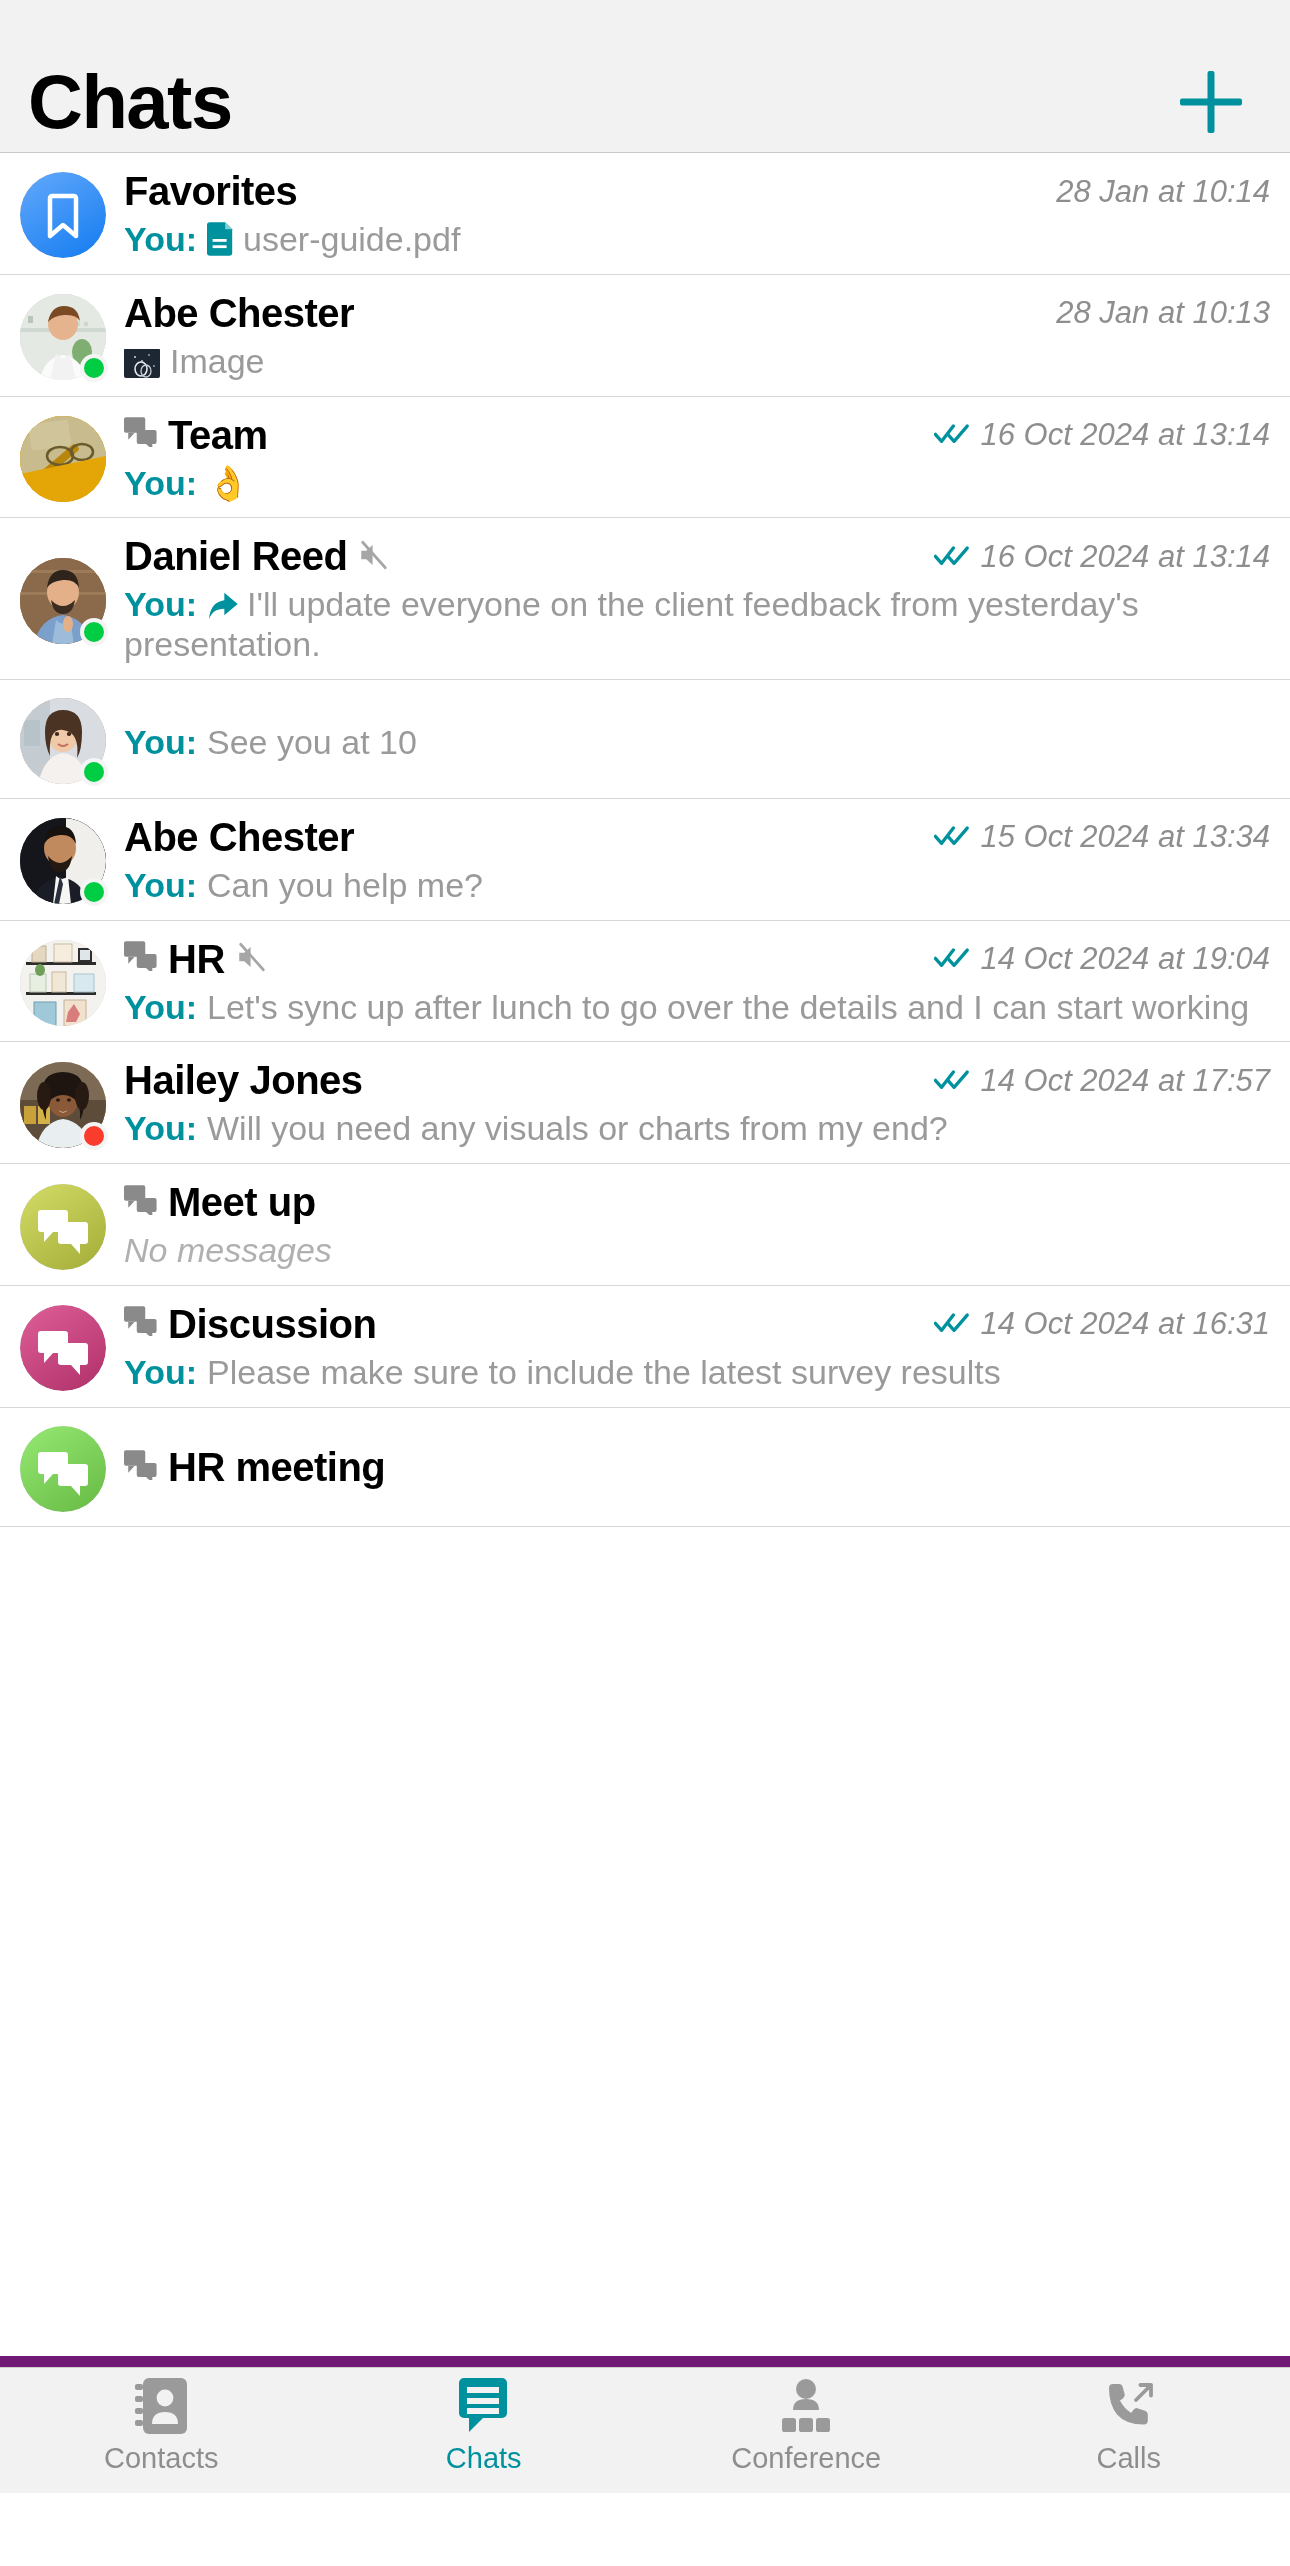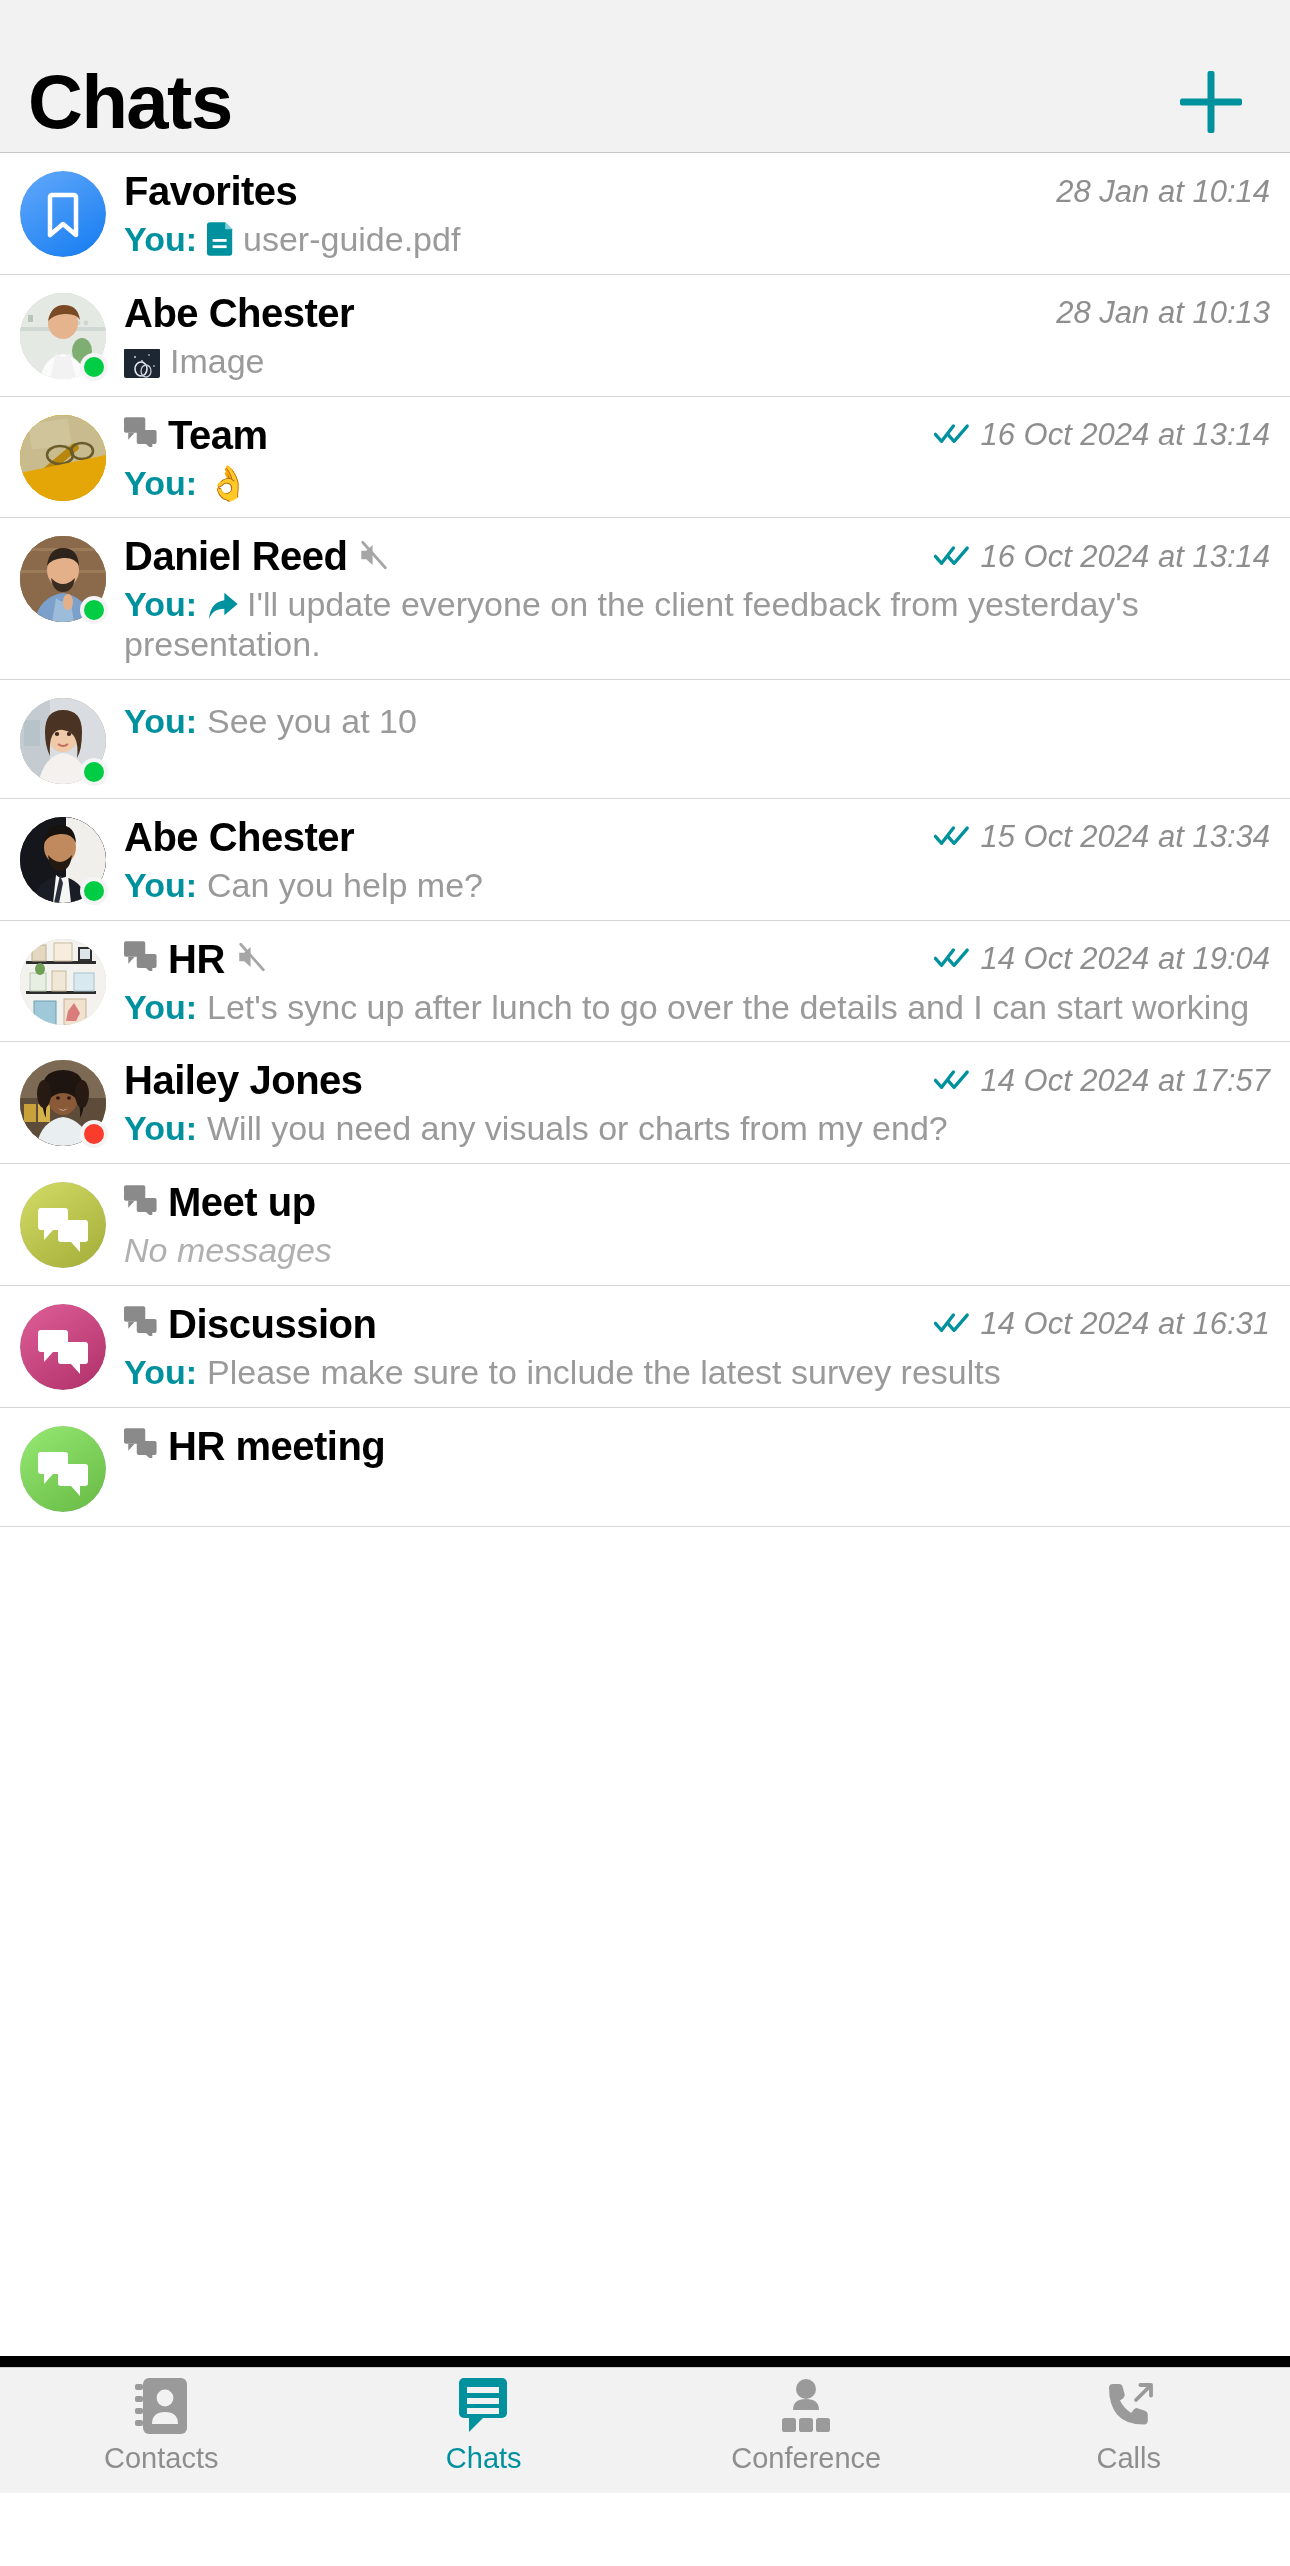--- a/index.html
+++ b/index.html
@@ -10,21 +10,21 @@
     font-family: "Liberation Sans", sans-serif;
     -webkit-font-smoothing: antialiased;
   }
   #app {
     width: 1290px;
     height: 2493px;
     position: relative;
     display: flex;
     flex-direction: column;
     overflow: hidden;
-    background: #000000;
+    background: #701a75;
   }
 
   
   .header {
     background: #f2f2f2;
     padding: 52px 28px 0 28px;
     flex: 0 0 auto;
   }
   .header-top {
     display: flex;
@@ -88,21 +88,21 @@
 
   
   .chat-list {
     flex: 1 1 auto;
     overflow: hidden;
     background: #ffffff;
     border-top: 1px solid #c9c9c9;
   }
   .chat-row {
     display: flex;
-    align-items: flex-start;
+    align-items: center;
     padding: 14px 20px 14px 20px;
     border-bottom: 1px solid #d6d6d6;
     position: relative;
     min-height: 118px;
     background: #ffffff;
     cursor: pointer;
   }
 
   .avatar-wrap {
     position: relative;

